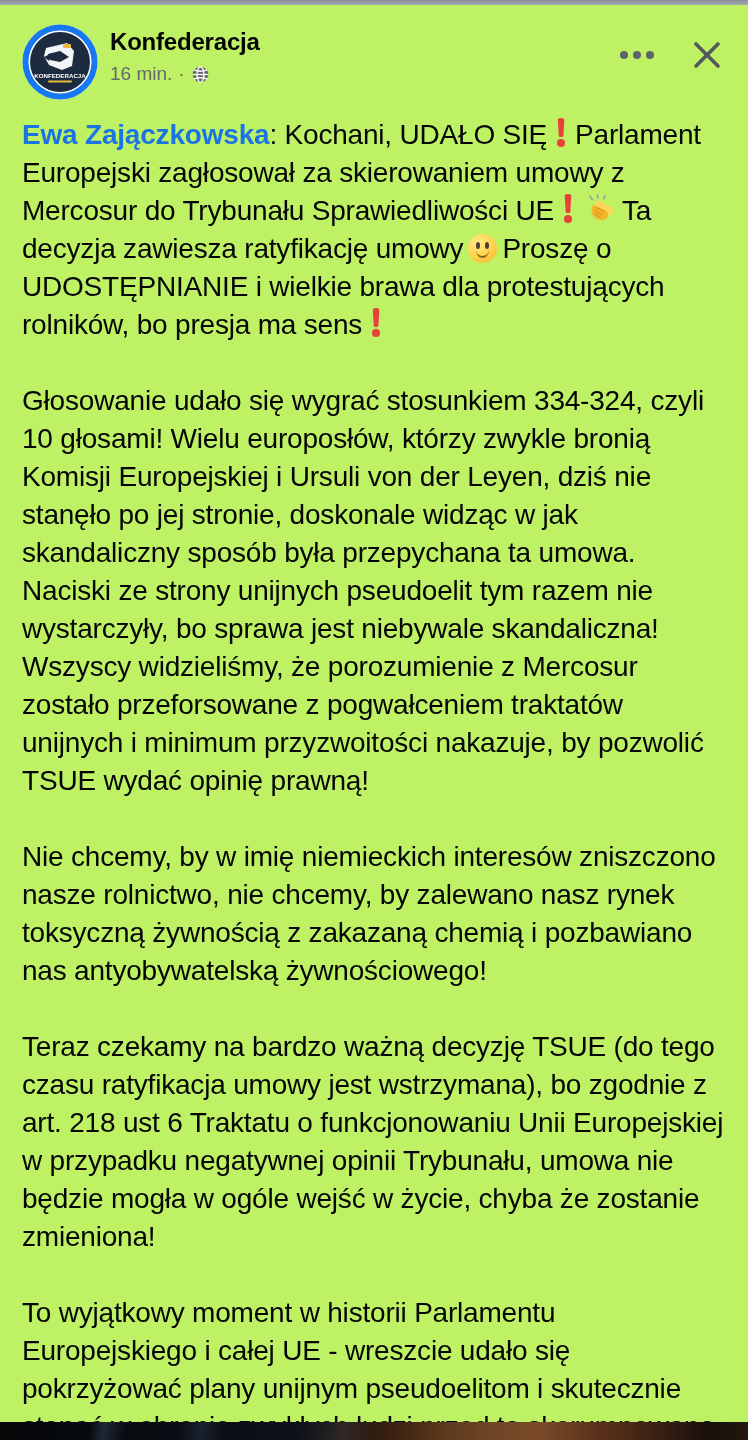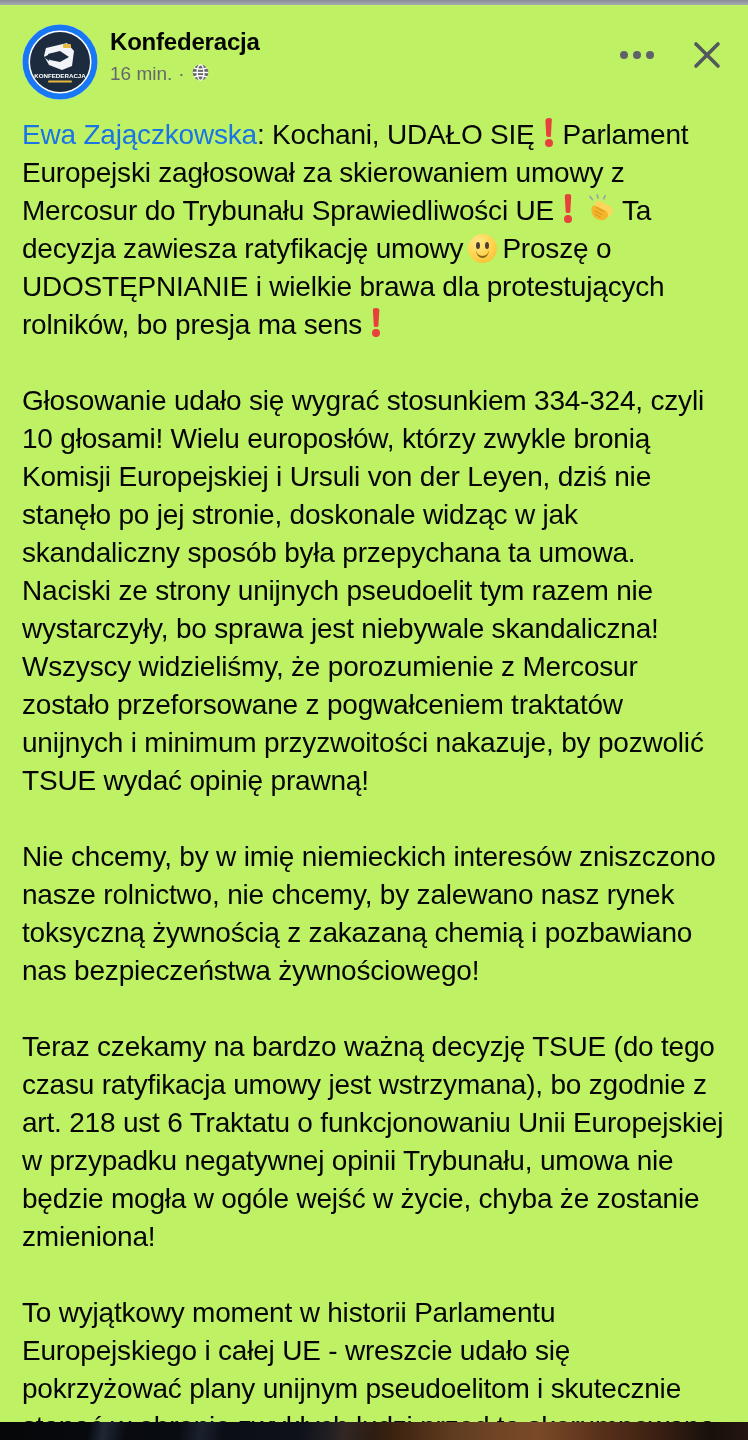--- a/index.html
+++ b/index.html
@@ -26,41 +26,41 @@
     width:76px; height:76px; flex:0 0 76px; border-radius:50%;
     cursor:pointer;
   }
   .avatar svg{ display:block; width:76px; height:76px; }
   .header-text{ margin-left:12px; flex:1 1 auto; padding-top:4px; }
   .page-name{
     font-size:24px; font-weight:700; color:#050505; letter-spacing:-0.2px;
     cursor:pointer;
   }
   .post-meta{
-    margin-top:7px; display:flex; gap:6px;
+    margin-top:7px; display:flex; align-items:center; gap:6px;
     font-size:19px; color:#65676b;
   }
   .globe-icon svg{ display:block; width:19px; height:19px; }
   .header-actions{
     display:flex; align-items:center; gap:30px; padding-top:12px;
   }
   .dots{ display:flex; gap:5px; cursor:pointer; padding:4px; }
   .dots span{ width:8px; height:8px; border-radius:50%; background:#5f6368; }
   .close-btn{ cursor:pointer; padding:2px; }
   .close-btn svg{ display:block; width:34px; height:34px; }
 
   
   .post-body{
     padding:4px 22px 0 22px;
     font-size:28px; line-height:38px; color:#050505;
     letter-spacing:-0.2px;
   }
   .post-body p{ margin:0 0 38px 0; }
   .post-body p:last-child{ margin-bottom:0; }
-  .author-link{ color:#1b74e4; font-weight:400; cursor:pointer; }
+  .author-link{ color:#1b74e4; font-weight:700; cursor:pointer; }
 
   
   .emoji{ display:inline-block; vertical-align:-5px; }
 
   
   .emoji-excl{
     position:relative; width:12px; height:30px; margin:0 8px;
     vertical-align:-4px;
   }
   .emoji-excl .bar{
@@ -181,21 +181,21 @@
             <path d="M7 20 C6 16 9 13 13 15 L25 21 C29 24 28 30 24 32 C19 34 11 32 8 26 C7 24 7 22 7 20 Z" fill="#f5b62c"></path>
             <g stroke="#d99a1f" stroke-width="1.4" stroke-linecap="round">
               <line x1="13" y1="17" x2="22" y2="22"></line>
               <line x1="11" y1="21" x2="20" y2="26"></line>
               <line x1="11" y1="25" x2="18" y2="29"></line>
             </g>
           </svg></span><span>Ta decyzja zawiesza ratyfikację umowy</span><span class="emoji emoji-smile"><span class="eye left"></span><span class="eye right"></span><span class="mouth"></span></span><span>Proszę o UDOSTĘPNIANIE i wielkie brawa dla protestujących rolników, bo presja ma sens</span><span class="emoji emoji-excl"><span class="bar"></span><span class="dot"></span></span></p>
 
     <p>Głosowanie udało się wygrać stosunkiem 334-324, czyli 10 głosami! Wielu europosłów, którzy zwykle bronią Komisji Europejskiej i Ursuli von der Leyen, dziś nie stanęło po jej stronie, doskonale widząc w jak skandaliczny sposób była przepychana ta umowa. Naciski ze strony unijnych pseudoelit tym razem nie wystarczyły, bo sprawa jest niebywale skandaliczna! Wszyscy widzieliśmy, że porozumienie z Mercosur zostało przeforsowane z pogwałceniem traktatów unijnych i minimum przyzwoitości nakazuje, by pozwolić TSUE wydać opinię prawną!</p>
 
-    <p>Nie chcemy, by w imię niemieckich interesów zniszczono nasze rolnictwo, nie chcemy, by zalewano nasz rynek toksyczną żywnością z zakazaną chemią i pozbawiano nas bezpieczeństwa żywnościowego!</p>
+    <p>Nie chcemy, by w imię niemieckich interesów zniszczono nasze rolnictwo, nie chcemy, by zalewano nasz rynek toksyczną żywnością z zakazaną chemią i pozbawiano nas antyobywatelską żywnościowego!</p>
 
     <p>Teraz czekamy na bardzo ważną decyzję TSUE (do tego czasu ratyfikacja umowy jest wstrzymana), bo zgodnie z art. 218 ust 6 Traktatu o funkcjonowaniu Unii Europejskiej w przypadku negatywnej opinii Trybunału, umowa nie będzie mogła w ogóle wejść w życie, chyba że zostanie zmieniona!</p>
 
     <p><span>To wyjątkowy moment w historii Parlamentu Europejskiego i całej UE - wreszcie udało się pokrzyżować plany unijnym pseudoelitom i skutecznie stanąć w obronie zwykłych ludzi przed tą skorumpowaną, antyobywatelską machiną!</span></p>
 
   </div>
 
   <div class="post-photo"></div>
 
 </div>

